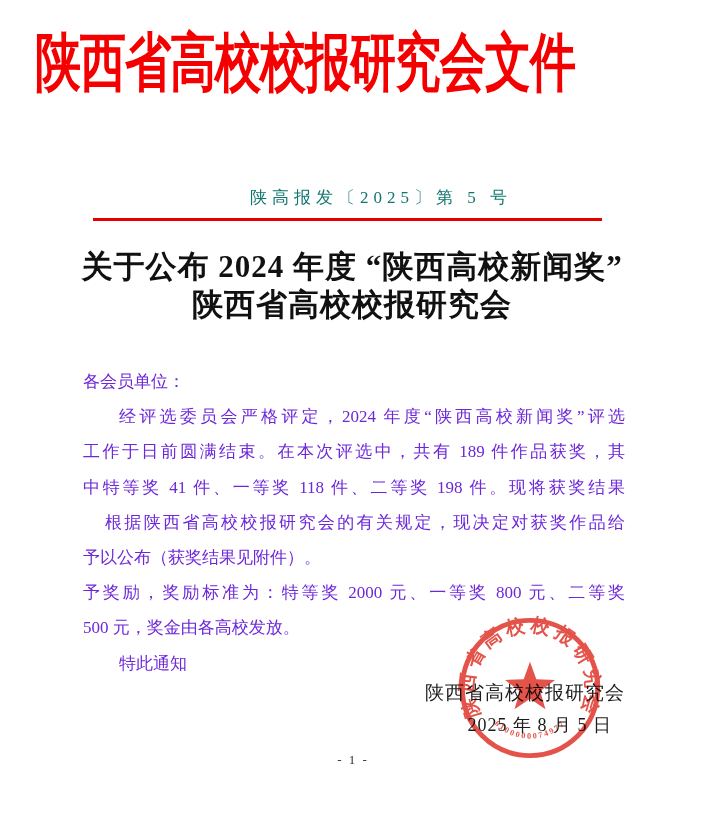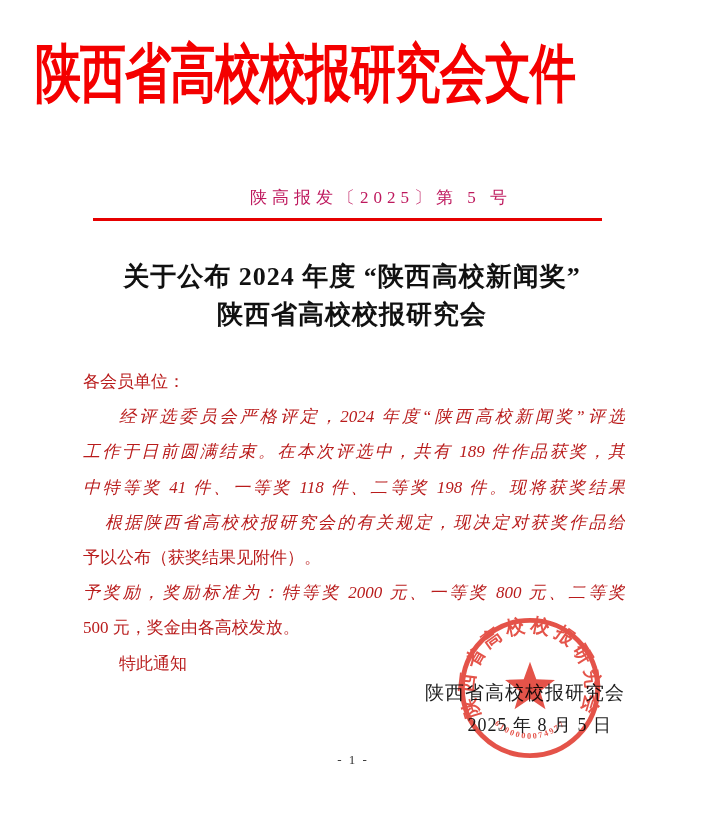--- a/index.html
+++ b/index.html
@@ -13,21 +13,21 @@
     height: 831px;
     background: #ffffff;
     overflow: hidden;
     font-family: "Liberation Serif", "DejaVu Serif", serif;
     color: #1c1c1c;
   }
 
   
   .org-header {
     position: absolute;
-    top: 32px;
+    top: 21px;
     left: 0;
     width: 610px;
     text-align: center;
   }
   .org-header .org-title {
     display: inline-block;
     font-size: 46px;
     font-weight: bold;
     letter-spacing: -1px;
     color: #f40000;
@@ -40,68 +40,67 @@
   .doc-number {
     position: absolute;
     top: 186px;
     left: 0;
     width: 706px;
     text-align: center;
     padding-left: 56px;
     box-sizing: border-box;
     font-size: 17px;
     letter-spacing: 5px;
-    color: #be185d;
+    color: #0f766e;
     white-space: nowrap;
   }
 
   
   .red-rule {
     position: absolute;
     top: 218px;
     left: 93px;
     width: 509px;
     height: 3px;
   }
 
   
   .doc-title {
     position: absolute;
-    top: 258px;
+    top: 248px;
     left: 0;
     width: 704px;
     text-align: center;
-    font-size: 26px;
+    font-size: 31px;
     font-weight: bold;
     line-height: 38px;
     color: #111;
     letter-spacing: 1px;
     white-space: nowrap;
   }
 
   
   .body-text {
     position: absolute;
     top: 364px;
     left: 83px;
     width: 542px;
     font-size: 17px;
     line-height: 35.2px;
-    color: #b91c1c;
+    color: #6d28d9;
   }
   .line {
     height: 35.2px;
     white-space: nowrap;
   }
   .line.j {
     text-align: justify;
     text-align-last: justify;
     white-space: normal;
     overflow: hidden;
-    font-style: italic;
   }
   .ind-2 { text-indent: 36px; }
   .ind-1 { text-indent: 22px; }
 
   
   .signature {
     position: absolute;
     top: 676px;
     right: 81px;
     text-align: right;

